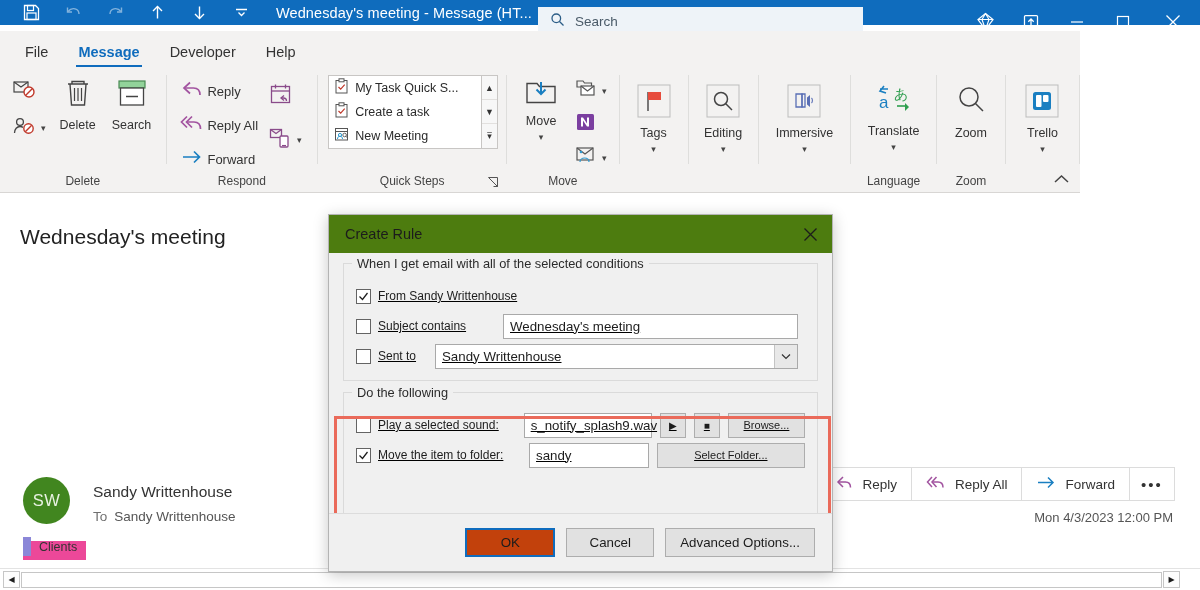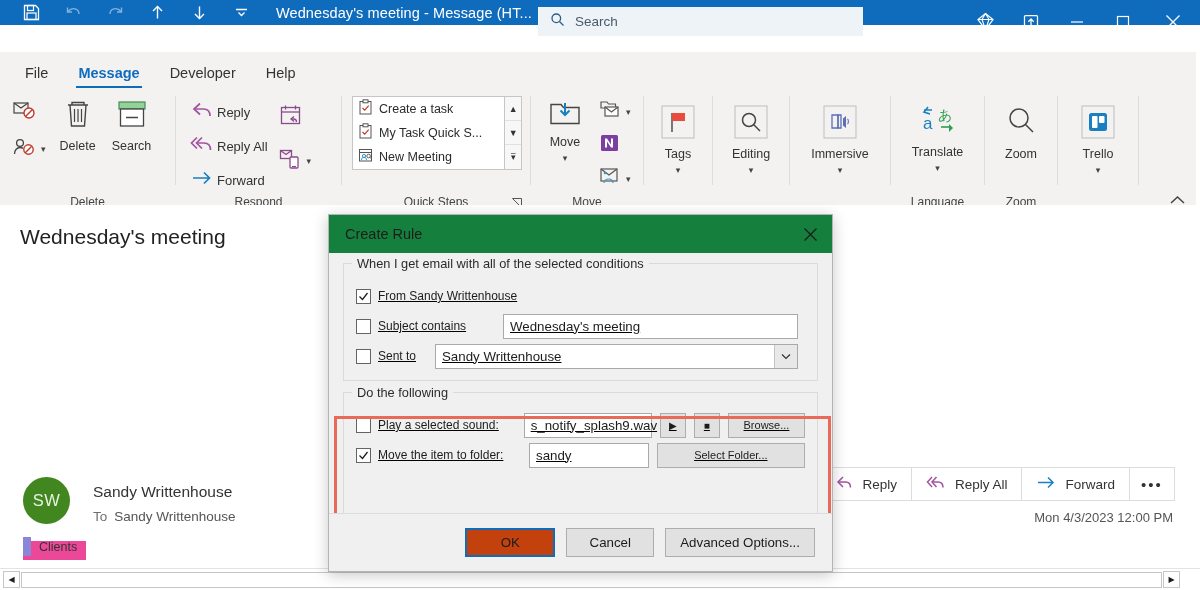--- a/index.html
+++ b/index.html
@@ -34,21 +34,21 @@
   .search-box .ph { color: #4a5a68; font-size: 13.5px; }
   .win-right { position: absolute; right: 0; top: 0; height: 43px; display: flex; align-items: center; }
   .win-ctrl {
     width: 46px; height: 43px; display: flex; align-items: center; justify-content: center;
     color: #ffffff;
   }
   .win-ctrl.wide { width: 54px; }
 
   
   .ribbon {
-    position: absolute; left: 0; top: 52px; width: 1196px; height: 162px;
+    position: absolute; left: 0; top: 31px; width: 1080px; height: 162px;
     background: #f3f2f1; border-bottom: 1px solid #d8d6d4;
   }
   .tabs { display: flex; align-items: flex-end; height: 36px; padding-left: 12px; gap: 4px; }
   .tab {
     font-size: 14.5px; color: #333333; padding: 5px 13px 7px 13px; position: relative;
   }
   .tab.active { color: #0f6cbd; font-weight: bold; }
   .tab.active::after {
     content: ""; position: absolute; left: 11px; right: 11px; bottom: 0; height: 2.5px; background: #0f6cbd;
   }
@@ -135,21 +135,21 @@
     background: #ffffff; border: 1px solid #c6c6c6;
   }
 
   
   .dialog {
     position: absolute; left: 328px; top: 214px; width: 505px; height: 358px;
     background: #f0f0f0; border: 1px solid #b4b4b4;
     box-shadow: 0 3px 14px rgba(0,0,0,0.22);
   }
   .dlg-title {
-    height: 38px; background: #15803d; display: flex; align-items: center;
+    height: 38px; background: #4d7c0f; display: flex; align-items: center;
     padding: 0 0 0 16px; position: relative;
   }
   .dlg-title .t { font-size: 14.5px; color: #1c1c1c; }
   .dlg-close {
     position: absolute; right: 0; top: 0; width: 44px; height: 38px;
     display: flex; align-items: center; justify-content: center; color: #1c1c1c;
   }
   .dlg-body { position: relative; padding: 10px 14px 0 14px; text-decoration: underline; }
   .fieldset {
     position: relative; border: 1px solid #dadada; padding: 18px 12px 12px 12px;
@@ -408,31 +408,31 @@
         <div class="group-body" style="padding-left:10px;gap:0">
           <div class="qs-list">
             <div class="qs-item">
               <span>
                 <svg width="15" height="16" viewBox="0 0 15 16">
                     <rect x="2" y="2.5" width="11" height="12.5" fill="none" stroke="#555" stroke-width="1"></rect>
                     <rect x="5" y="0.8" width="5" height="3" fill="#fff" stroke="#555" stroke-width="1"></rect>
                     <path d="M4.5 9l2.2 2.2 4-4.5" fill="none" stroke="#c0392b" stroke-width="1.2"></path>
                   </svg>
               </span>
-              <span class="lbl">Create a task</span>
+              <span class="lbl">My Task Quick S...</span>
             </div>
             <div class="qs-item">
               <span>
                 <svg width="15" height="16" viewBox="0 0 15 16">
                     <rect x="2" y="2.5" width="11" height="12.5" fill="none" stroke="#555" stroke-width="1"></rect>
                     <rect x="5" y="0.8" width="5" height="3" fill="#fff" stroke="#555" stroke-width="1"></rect>
                     <path d="M4.5 9l2.2 2.2 4-4.5" fill="none" stroke="#c0392b" stroke-width="1.2"></path>
                   </svg>
               </span>
-              <span class="lbl">My Task Quick S...</span>
+              <span class="lbl">Create a task</span>
             </div>
             <div class="qs-item">
               <span>
                 <svg width="15" height="16" viewBox="0 0 15 16">
                     <rect x="1.5" y="2.5" width="12" height="11.5" fill="none" stroke="#555" stroke-width="1"></rect>
                     <path d="M1.5 5.5h12" stroke="#555" stroke-width="1"></path>
                     <circle cx="6" cy="9" r="1.6" fill="none" stroke="#2f9ad0" stroke-width="1"></circle>
                     <path d="M3.5 13c0-1.8 1.1-2.8 2.5-2.8s2.5 1 2.5 2.8" fill="none" stroke="#2f9ad0" stroke-width="1"></path>
                     <circle cx="10.6" cy="9" r="1.8" fill="none" stroke="#555" stroke-width="0.9"></circle>
                     <path d="M11.9 10.3l1.6 1.6" stroke="#555" stroke-width="0.9"></path>

